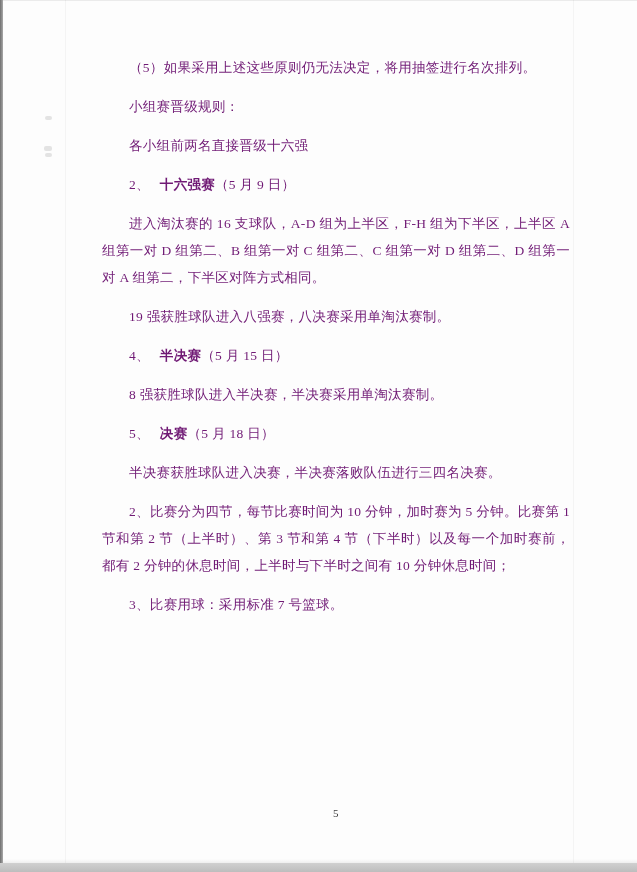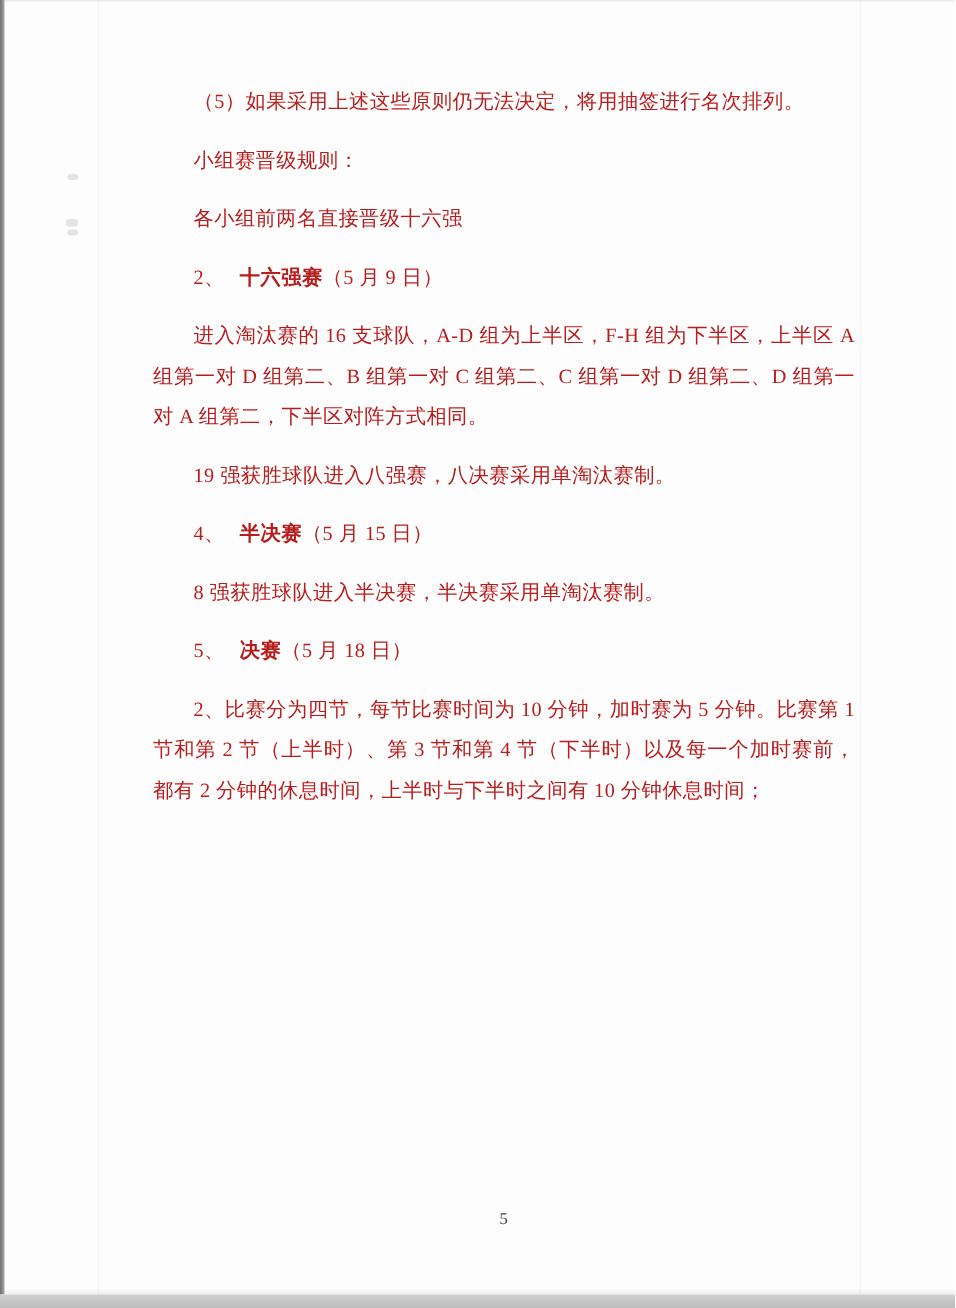--- a/index.html
+++ b/index.html
@@ -48,21 +48,21 @@
     border-radius: 2px;
   }
   .smudge-1 { left: 45px; top: 116px; width: 7px; height: 4px; }
   .smudge-2 { left: 44px; top: 146px; width: 8px; height: 5px; }
   .smudge-3 { left: 45px; top: 153px; width: 7px; height: 4px; }
   
   .doc-body {
     position: absolute;
     left: 102px; top: 54px;
     width: 468px;
-    color: #b91c1c;
+    color: #701a75;
   }
   .para {
     margin: 0 0 12px 0;
     font-size: 13.5px;
     line-height: 27px;
     letter-spacing: 0.3px;
     text-indent: 2em;
     text-align: justify;
   }
   .para .bold {
@@ -93,21 +93,23 @@
   <div class="doc-body">
       <p class="para"><span>（5）如果采用上述这些原则仍无法决定，将用抽签进行名次排列。</span></p>
       <p class="para"><span>小组赛晋级规则：</span></p>
       <p class="para"><span>各小组前两名直接晋级十六强</span></p>
       <p class="para heading"><span>2、</span><span class="bold">十六强赛</span><span>（5 月 9 日）</span></p>
       <p class="para"><span>进入淘汰赛的 16 支球队，A-D 组为上半区，F-H 组为下半区，上半区 A 组第一对 D 组第二、B 组第一对 C 组第二、C 组第一对 D 组第二、D 组第一对 A 组第二，下半区对阵方式相同。</span></p>
       <p class="para"><span>19 强获胜球队进入八强赛，八决赛采用单淘汰赛制。</span></p>
       <p class="para heading"><span>4、</span><span class="bold">半决赛</span><span>（5 月 15 日）</span></p>
       <p class="para"><span>8 强获胜球队进入半决赛，半决赛采用单淘汰赛制。</span></p>
       <p class="para heading"><span>5、</span><span class="bold">决赛</span><span>（5 月 18 日）</span></p>
+      <p class="para"><span>半决赛获胜球队进入决赛，半决赛落败队伍进行三四名决赛。</span></p>
       <p class="para"><span>2、比赛分为四节，每节比赛时间为 10 分钟，加时赛为 5 分钟。比赛第 1 节和第 2 节（上半时）、第 3 节和第 4 节（下半时）以及每一个加时赛前，都有 2 分钟的休息时间，上半时与下半时之间有 10 分钟休息时间；</span></p>
+      <p class="para"><span>3、比赛用球：采用标准 7 号篮球。</span></p>
     </div>
 
   <div class="page-number">5</div>
 
   <div class="edge-bottom-shadow"></div>
   <div class="edge-left"></div>
   <div class="edge-bottom"></div>
 </div>
 
 </body></html>

